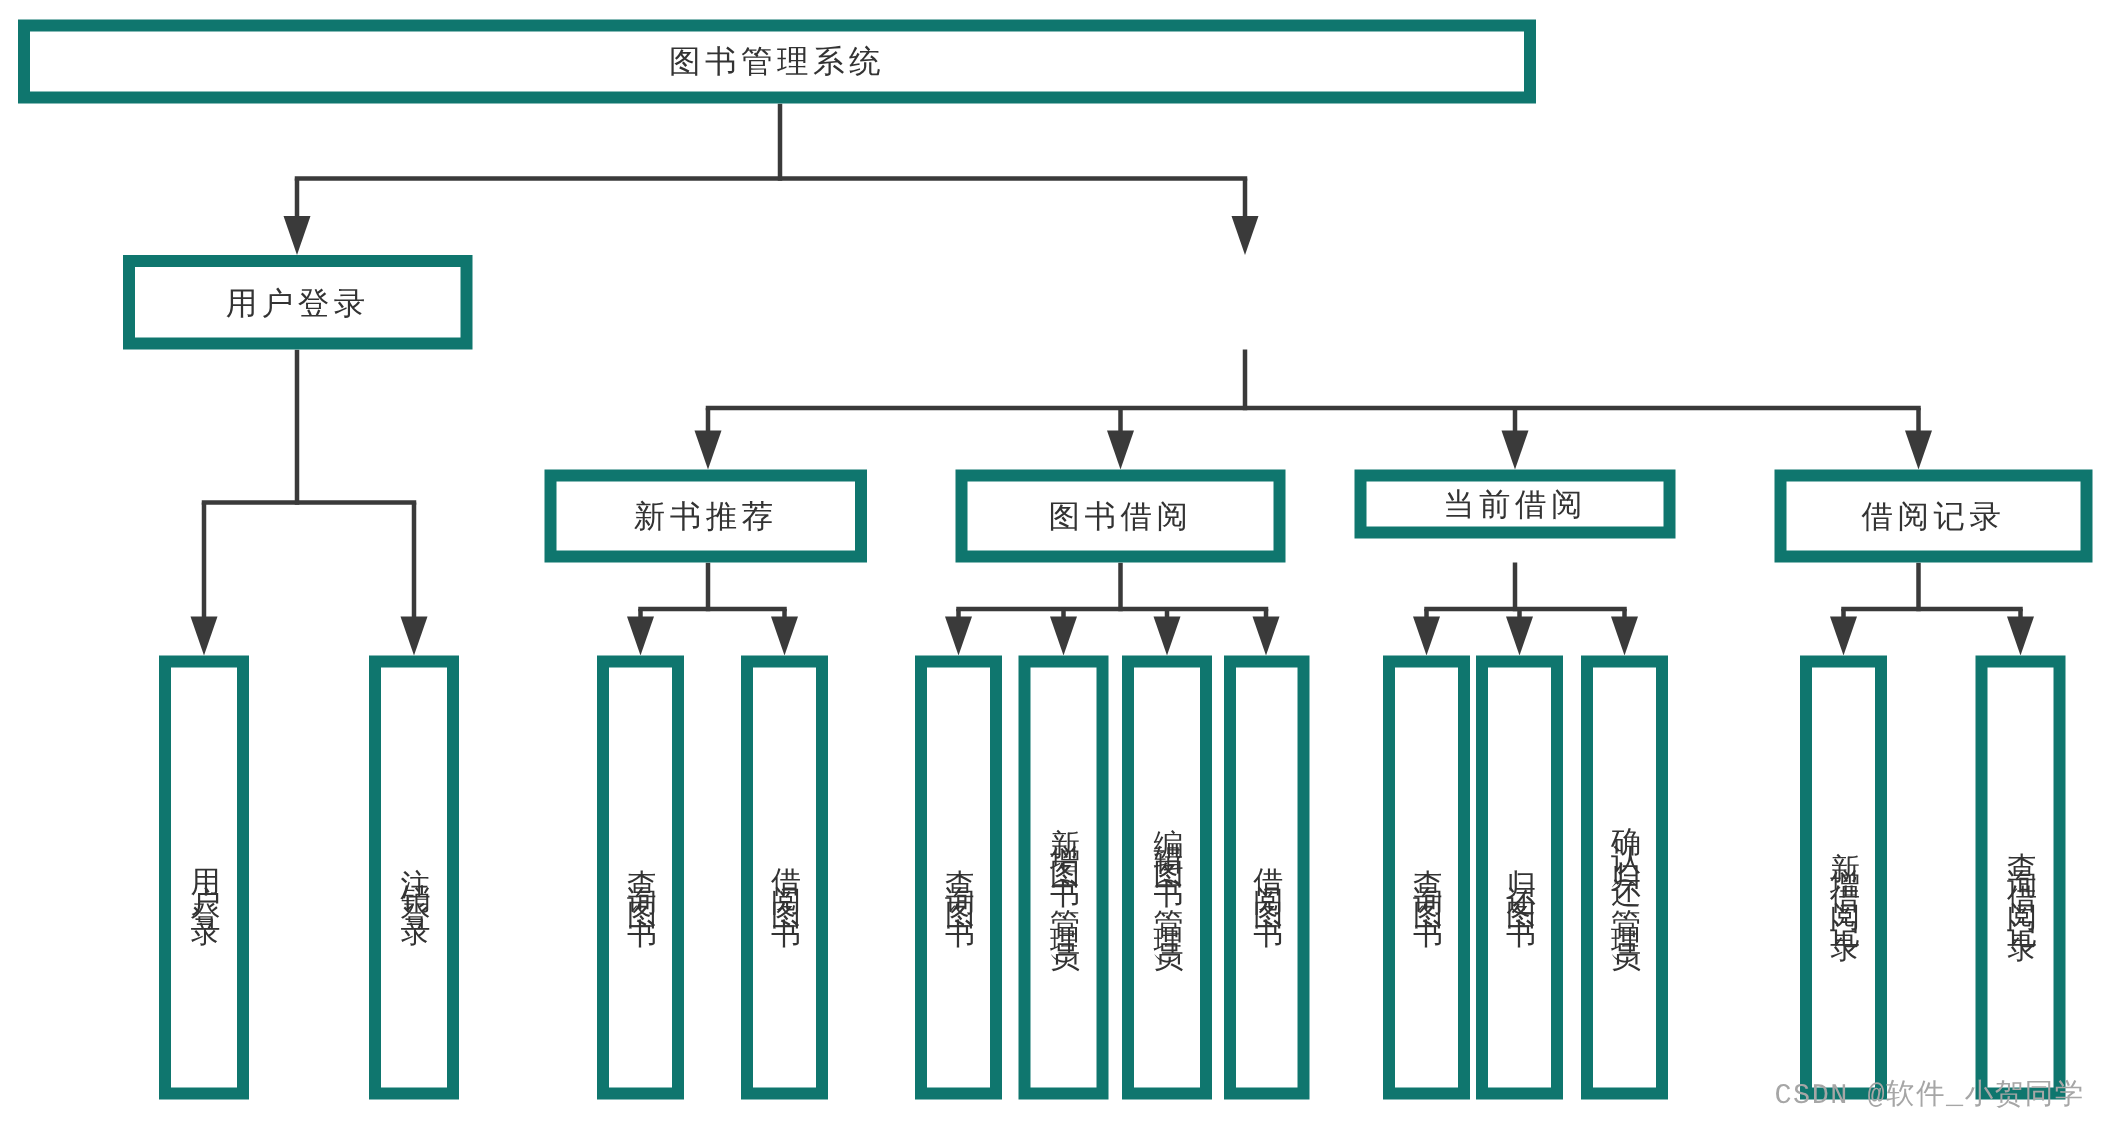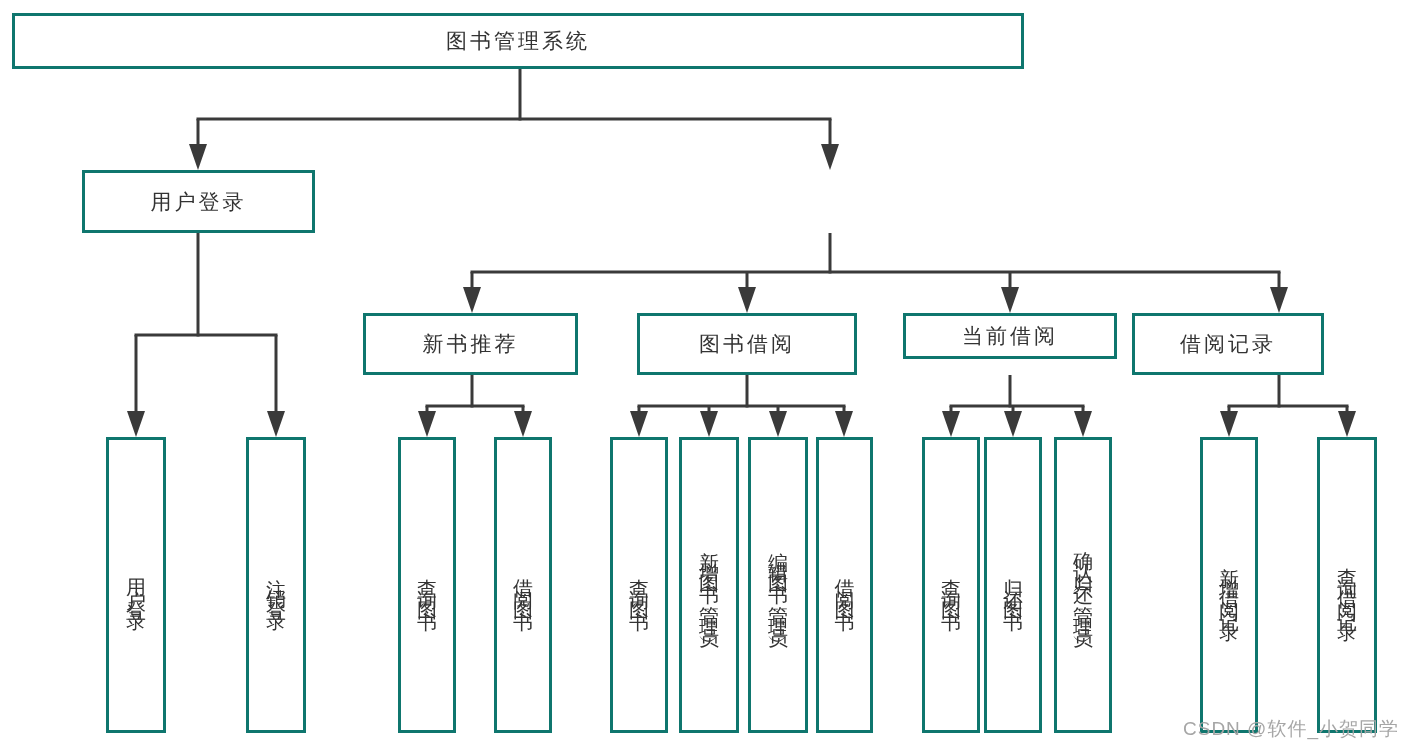--- a/index.html
+++ b/index.html
@@ -14,21 +14,21 @@
   }
   .connectors {
     position: absolute;
     left: 0; top: 0;
     width: 1405px; height: 747px;
     pointer-events: none;
   }
   .node {
     position: absolute;
     box-sizing: border-box;
-    border: 3px solid #0f766e;
+    border: 8px solid #0f766e;
     background: #ffffff;
     display: flex;
     align-items: center;
     justify-content: center;
     color: #333333;
   }
   .hnode {
     font-size: 21px;
     letter-spacing: 3px;
     white-space: nowrap;
@@ -42,21 +42,21 @@
     top: 437px;
     height: 296px;
   }
   
   .root   { left: 12px;   top: 13px;  width: 1012px; height: 56px; }
   .l2a    { left: 82px;   top: 170px; width: 233px;  height: 63px; }
   .l2b    { left: 712px;  top: 170px; width: 235px;  height: 63px; }
   .l3a    { left: 363px;  top: 313px; width: 215px;  height: 62px; }
   .l3b    { left: 637px;  top: 313px; width: 220px;  height: 62px; }
   .l3c    { left: 903px;  top: 313px; width: 214px;  height: 46px; }
-  .l3d    { left: 1132px; top: 313px; width: 192px;  height: 62px; }
+  .l3d    { left: 1183px; top: 313px; width: 212px;  height: 62px; }
   .lf1  { left: 106px;  width: 60px; }
   .lf2  { left: 246px;  width: 60px; }
   .lf3  { left: 398px;  width: 58px; }
   .lf4  { left: 494px;  width: 58px; }
   .lf5  { left: 610px;  width: 58px; }
   .lf6  { left: 679px;  width: 60px; }
   .lf7  { left: 748px;  width: 60px; }
   .lf8  { left: 816px;  width: 57px; }
   .lf9  { left: 922px;  width: 58px; }
   .lf10 { left: 984px;  width: 58px; }
@@ -64,20 +64,21 @@
   .lf12 { left: 1200px; width: 58px; }
   .lf13 { left: 1317px; width: 60px; }
   .watermark {
     position: absolute;
     left: 1183px;
     top: 716px;
     font-size: 19px;
     letter-spacing: 1px;
     color: #a6a6a6;
     white-space: nowrap;
+    font-family: Liberation Mono, monospace;
   }
 </style>
 </head>
 <body>
 
 <div class="canvas">
 
   <svg class="connectors" viewBox="0 0 1405 747" xmlns="http://www.w3.org/2000/svg">
     <g stroke="#3a3a3a" stroke-width="3" fill="#3a3a3a">
 

